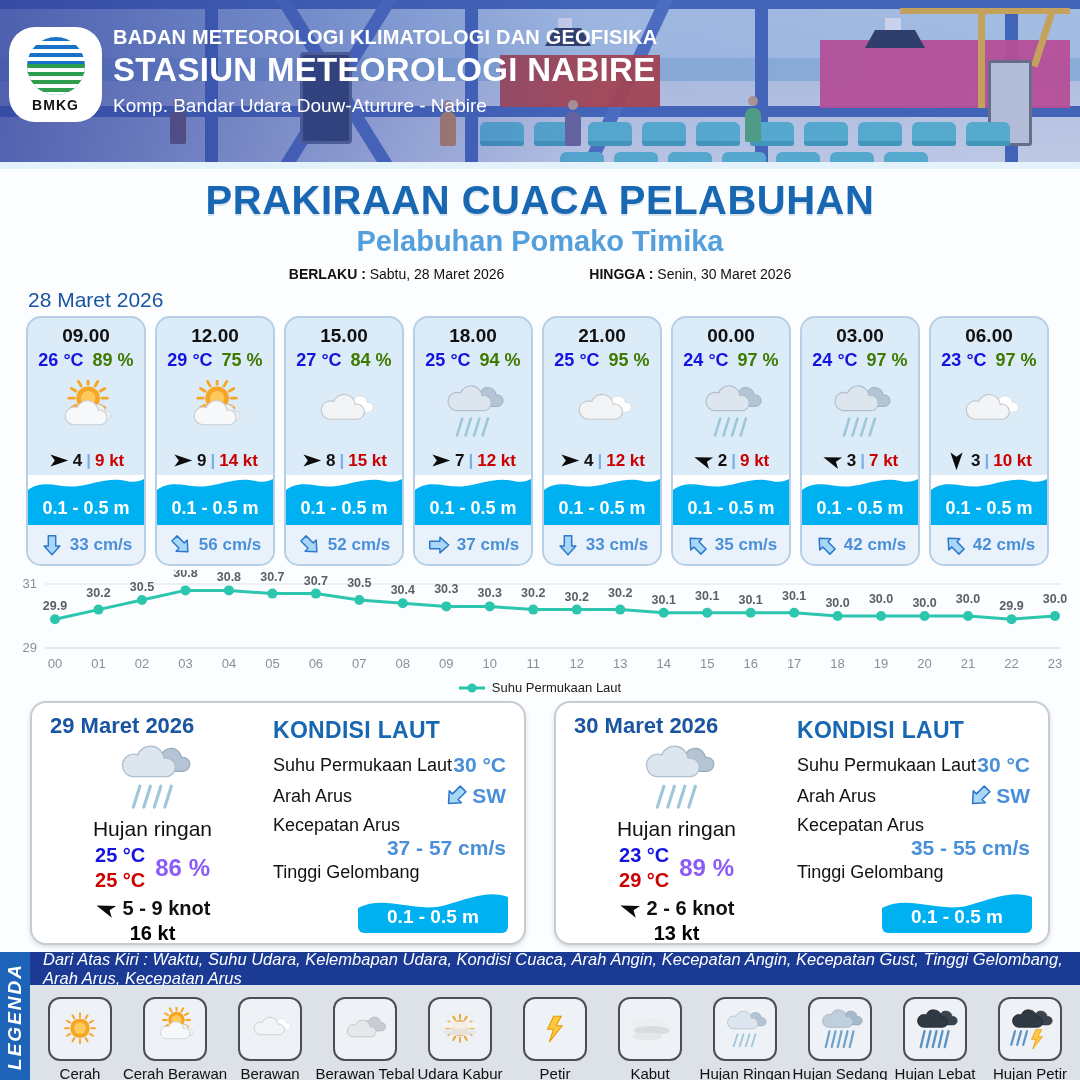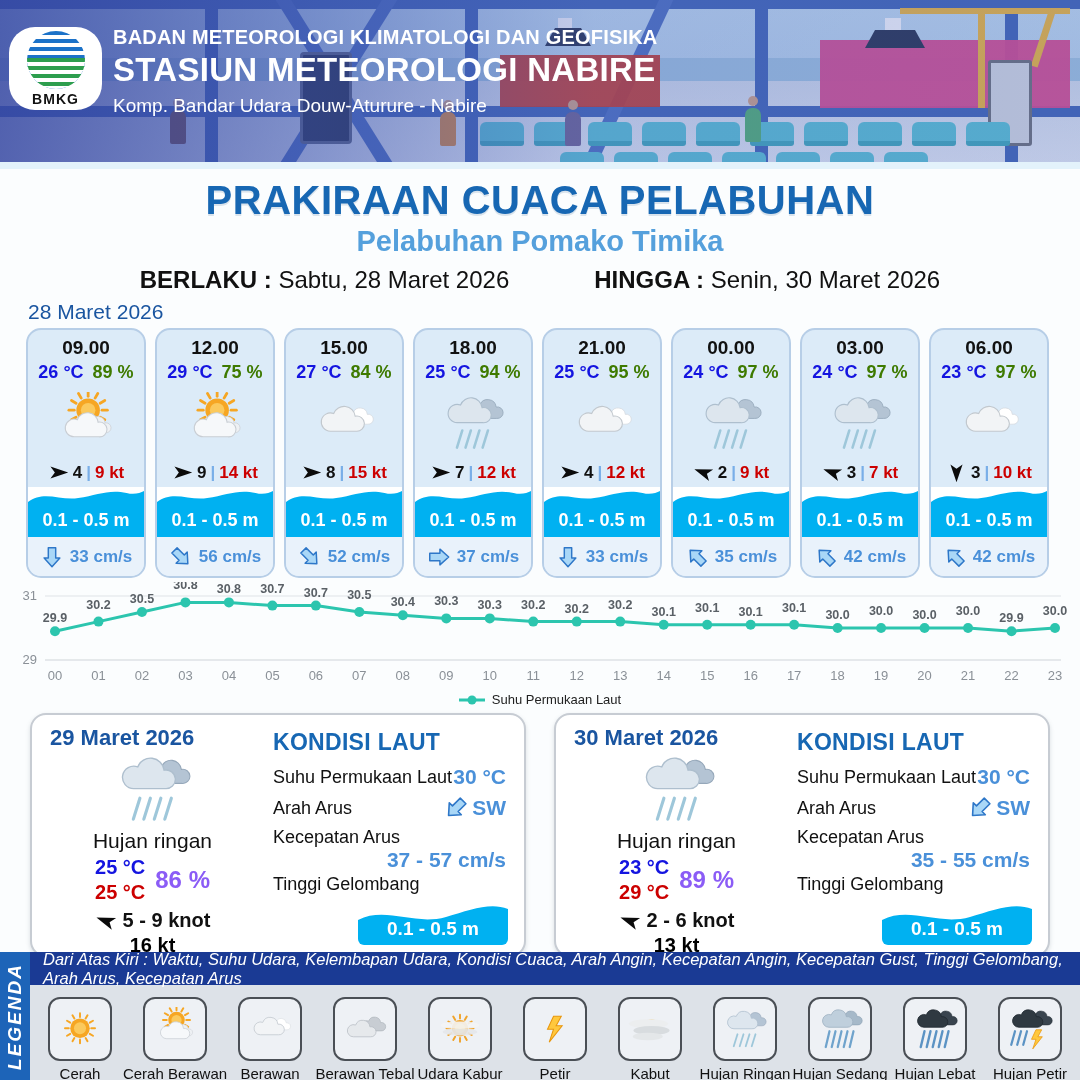--- a/index.html
+++ b/index.html
@@ -17,39 +17,39 @@
   .crane-h { position:absolute; height:6px; background:#e6b43c; }
   .ship-hull { position:absolute; height:0; border-bottom:18px solid #25324d; border-left:10px solid transparent; border-right:10px solid transparent; }
   .ship-top { position:absolute; background:#f2f5f7; }
   .chair-row { position:absolute; display:flex; gap:10px; }
   .chair { width:44px; height:24px; background:#57bfcf; border-radius:6px 6px 3px 3px; border-bottom:5px solid #3da6b6; }
   .kiosk { position:absolute; width:52px; height:92px; background:#232d42; border:3px solid #5b6578; border-radius:4px; }
   .sign { position:absolute; width:44px; height:86px; background:#cfd6dc; border:3px solid #6a7077; border-radius:3px; }
   .person { position:absolute; width:16px; height:34px; border-radius:7px 7px 2px 2px; }
   .person::before { content:""; position:absolute; top:-12px; left:3px; width:10px; height:10px; border-radius:50%; background:#caa184; }
   .hdr .tint { position:absolute; inset:0; background:linear-gradient(90deg, rgba(53,70,162,.82) 0%, rgba(62,84,178,.55) 30%, rgba(80,100,200,.28) 55%, rgba(80,100,200,.22) 100%); }
-  .logo-pill { position:absolute; left:9px; top:27px; width:93px; height:83px; background:#fff; border-radius:26px; z-index:5;
+  .logo-pill { position:absolute; left:9px; top:27px; width:93px; height:95px; background:#fff; border-radius:26px; z-index:5;
                display:flex; flex-direction:column; align-items:center; justify-content:center; gap:2px; }
   .logo-circle { width:58px; height:58px; border-radius:50%; overflow:hidden; position:relative;
     background:repeating-linear-gradient(180deg,#1c72c8 0 4px,#ffffff 4px 8px); }
   .logo-circle::after { content:""; position:absolute; left:0; right:0; bottom:0; height:52%;
     background:repeating-linear-gradient(180deg,#2d9e4e 0 4px,#ffffff 4px 8px); }
   .logo-text { font-weight:bold; font-size:14px; color:#111; letter-spacing:1px; }
   .hdr-text { position:absolute; left:113px; top:26px; z-index:4; color:#fff; }
   .hdr-line1 { font-size:20px; font-weight:bold; letter-spacing:.2px; }
   .hdr-line2 { font-size:33px; font-weight:bold; margin-top:2px; letter-spacing:.3px; }
   .hdr-line3 { font-size:19px; margin-top:6px; }
   .hdr-strip { height:7px; background:#e3f2fb; }
 
   
   .titleblock { text-align:center; padding-top:9px; }
   .title-main { font-size:40px; font-weight:800; color:#1767b3; letter-spacing:.5px;
                 text-shadow:0 2px 0 rgba(190,205,220,.55); }
   .title-sub { font-size:29px; font-weight:800; color:#55a0dc; margin-top:2px; }
-  .validity { display:flex; justify-content:center; gap:85px; margin-top:8px; font-size:24px; color:#111; }
+  .validity { display:flex; justify-content:center; gap:85px; margin-top:8px; font-size:14px; color:#111; }
   .validity b { font-weight:bold; }
 
   
   .hourly { padding:0 26px; }
   .hourly-date { font-size:21px; font-weight:normal; color:#1a55a0; margin:6px 0 4px 2px; }
   .cards { display:flex; gap:9px; }
   .card { width:120px; height:250px; background:#dcebf8; border:2px solid #b7cee7; border-radius:15px;
           overflow:hidden; display:flex; flex-direction:column; align-items:center; flex:none; }
   .c-time { font-size:19px; font-weight:bold; color:#111; margin-top:7px; }
   .c-tr { display:flex; gap:9px; margin-top:3px; font-size:18px; font-weight:bold; }

